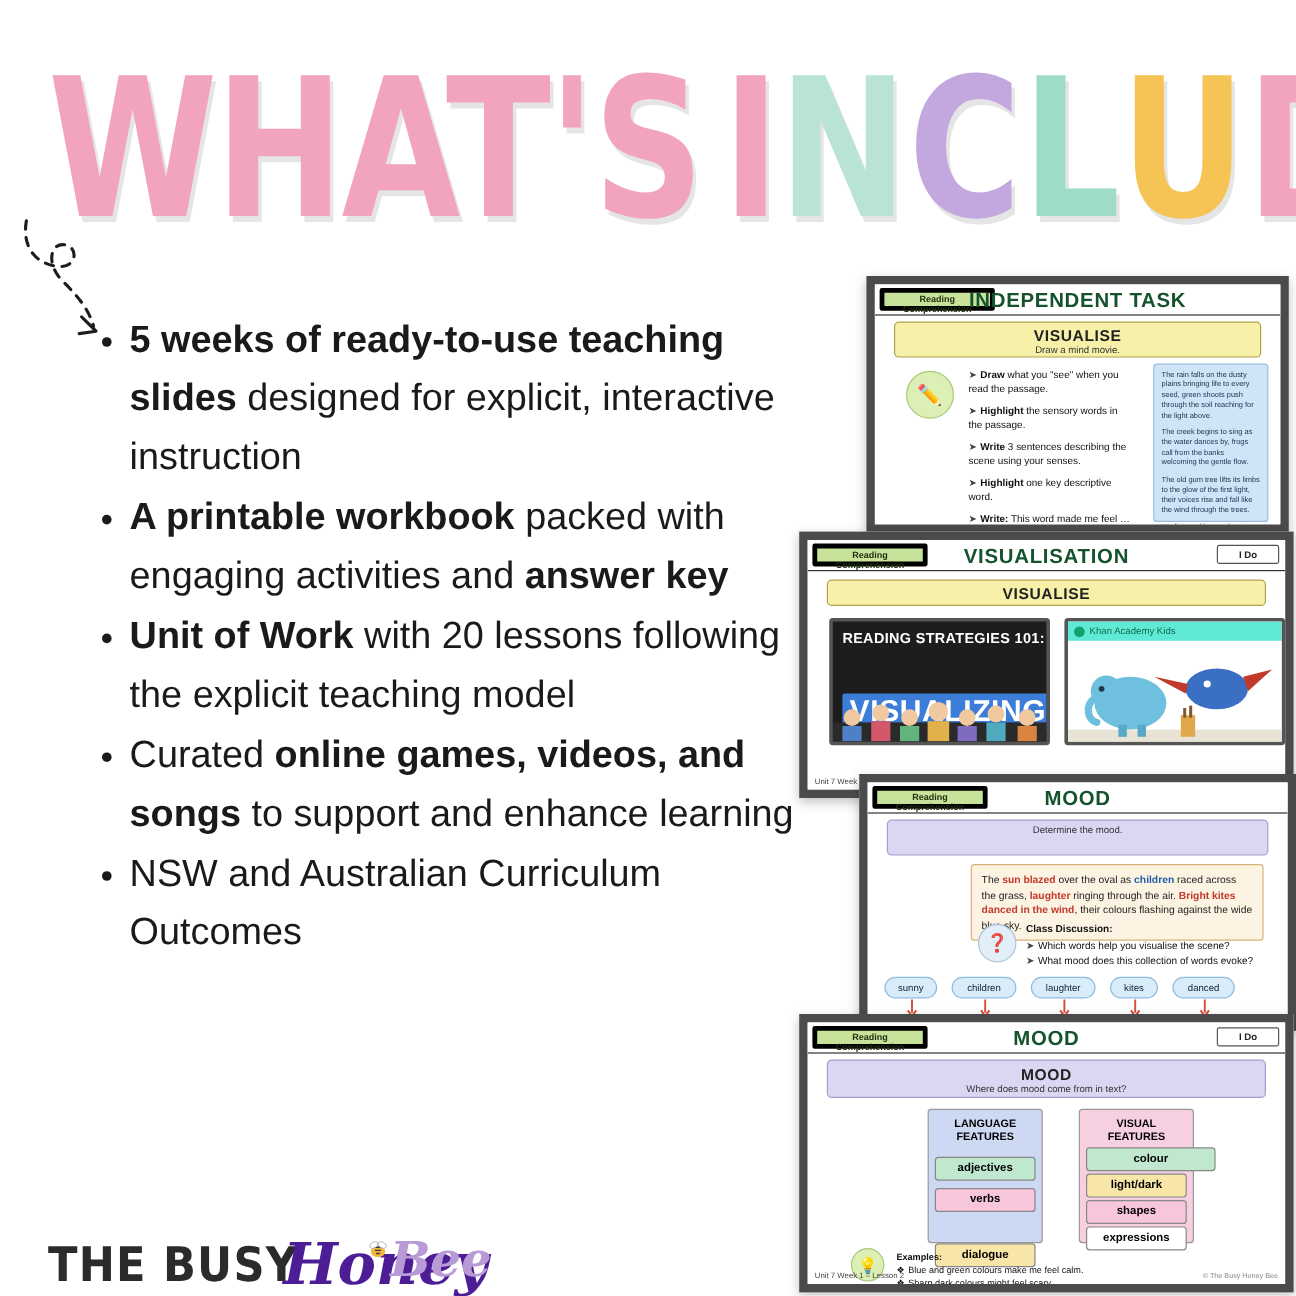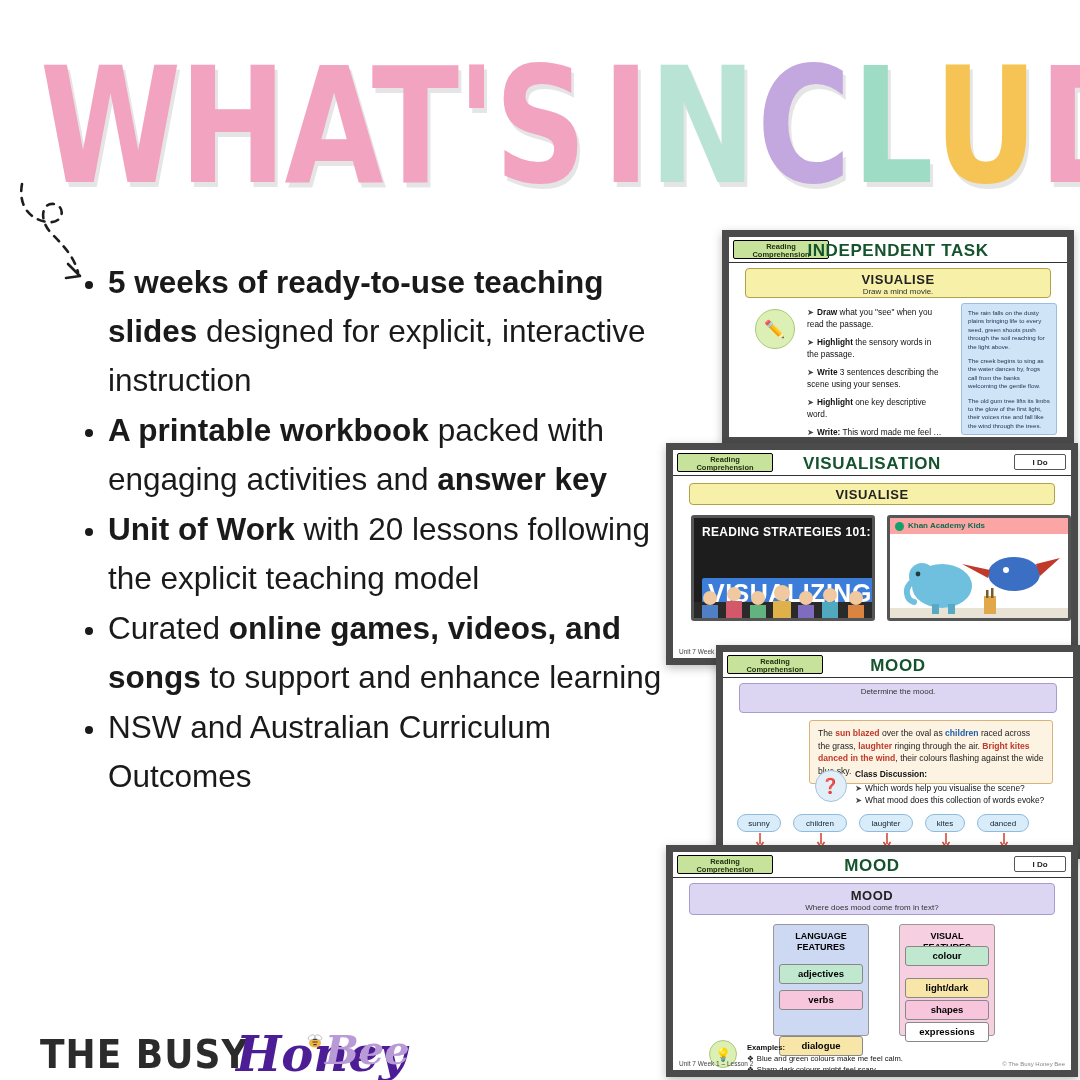--- a/index.html
+++ b/index.html
@@ -76,21 +76,21 @@
   }
   .slide-inner { position:absolute; inset:0; background:#fff; }
 
   .sl-header {
     position:absolute; left:0; right:0; top:0; height:26px;
     border-bottom:1.5px solid #333;
     background:#fff;
   }
   .sl-tag {
     position:absolute; left:4px; top:3px; width:96px; height:19px;
-    background:#c7e39b; border:1px solid #000000; border-radius:2px;
+    background:#c7e39b; border:4px solid #000000; border-radius:2px;
     font-size:7.5px; line-height:8.5px; text-align:center; padding-top:1.5px;
     color:#203010; font-weight:bold;
   }
   .sl-title {
     position:absolute; left:0; right:0; top:4px;
     text-align:center; font-size:17px; font-weight:bold; color:#14532d;
     letter-spacing:0.6px;
   }
   .sl-ido {
     position:absolute; right:5px; top:4px; width:52px; height:16px;
@@ -137,22 +137,22 @@
     font-size:12px; letter-spacing:0.3px;
   }
   .m1 .vz {
     position:absolute; left:8px; top:60px; color:#fff; font-weight:bold;
     font-size:25px; letter-spacing:0.5px;
     background:#3b7dd8; padding:1px 6px; border-radius:2px;
   }
   .m1 .people { position:absolute; left:0; right:0; bottom:0; height:46px; }
   .m2 { background:#ffffff; }
   .m2 .kbar {
-    position:absolute; left:0; top:0; right:0; height:16px; background:#fca5a5;
-    font-size:8px; color:#0f6b4f; font-weight:bold; padding:3px 0 0 18px;
+    position:absolute; left:0; top:0; right:0; height:16px; background:#5eead4;
+    font-size:8px; color:#0f6b4f; font-weight:normal; padding:3px 0 0 18px;
   }
   .m2 .kdot {
     position:absolute; left:5px; top:4px; width:9px; height:9px; border-radius:50%;
     background:#14a06d;
   }
 
   
   .para {
     position:absolute; border:1px solid #d9b27a; background:#fdf3e3;
     border-radius:3px; padding:6px 8px;
@@ -415,21 +415,21 @@
     <div class="pill" style="left:106px; top:112px; width:84px; background:#bfe8cf;">adjectives</div>
     <div class="pill" style="left:106px; top:138px; width:84px; background:#f7c6dd;">verbs</div>
     <div class="pill" style="left:106px; top:164px; width:84px; background:#f8e6a8;margin-top:20px;">dialogue</div>
 
     <div class="col-box" style="left:226px; top:72px; width:96px; height:112px; background:#f6cfe0;">
       <div class="col-head">
         <div>VISUAL</div>
         <div>FEATURES</div>
       </div>
     </div>
-    <div class="pill" style="left:232px; top:94px; width:84px; background:#bfe8cf;">colour</div>
+    <div class="pill" style="left:232px; top:104px; width:108px; background:#bfe8cf;">colour</div>
     <div class="pill" style="left:232px; top:126px; width:84px; background:#f8e6a8;">light/dark</div>
     <div class="pill" style="left:232px; top:148px; width:84px; background:#f7c6dd;">shapes</div>
     <div class="pill" style="left:232px; top:170px; width:84px; background:#ffffff;">expressions</div>
 
     <div class="bulbicon" style="left:36px; top:188px;">💡</div>
     <div class="ex" style="left:74px; top:190px; width:250px;">
       <div class="h">Examples:</div>
       <div id="s4-ex">
           <div><span style="margin-right:3px">❖</span><span>Blue and green colours make me feel calm.</span></div>
           <div><span style="margin-right:3px">❖</span><span>Sharp dark colours might feel scary.</span></div>

